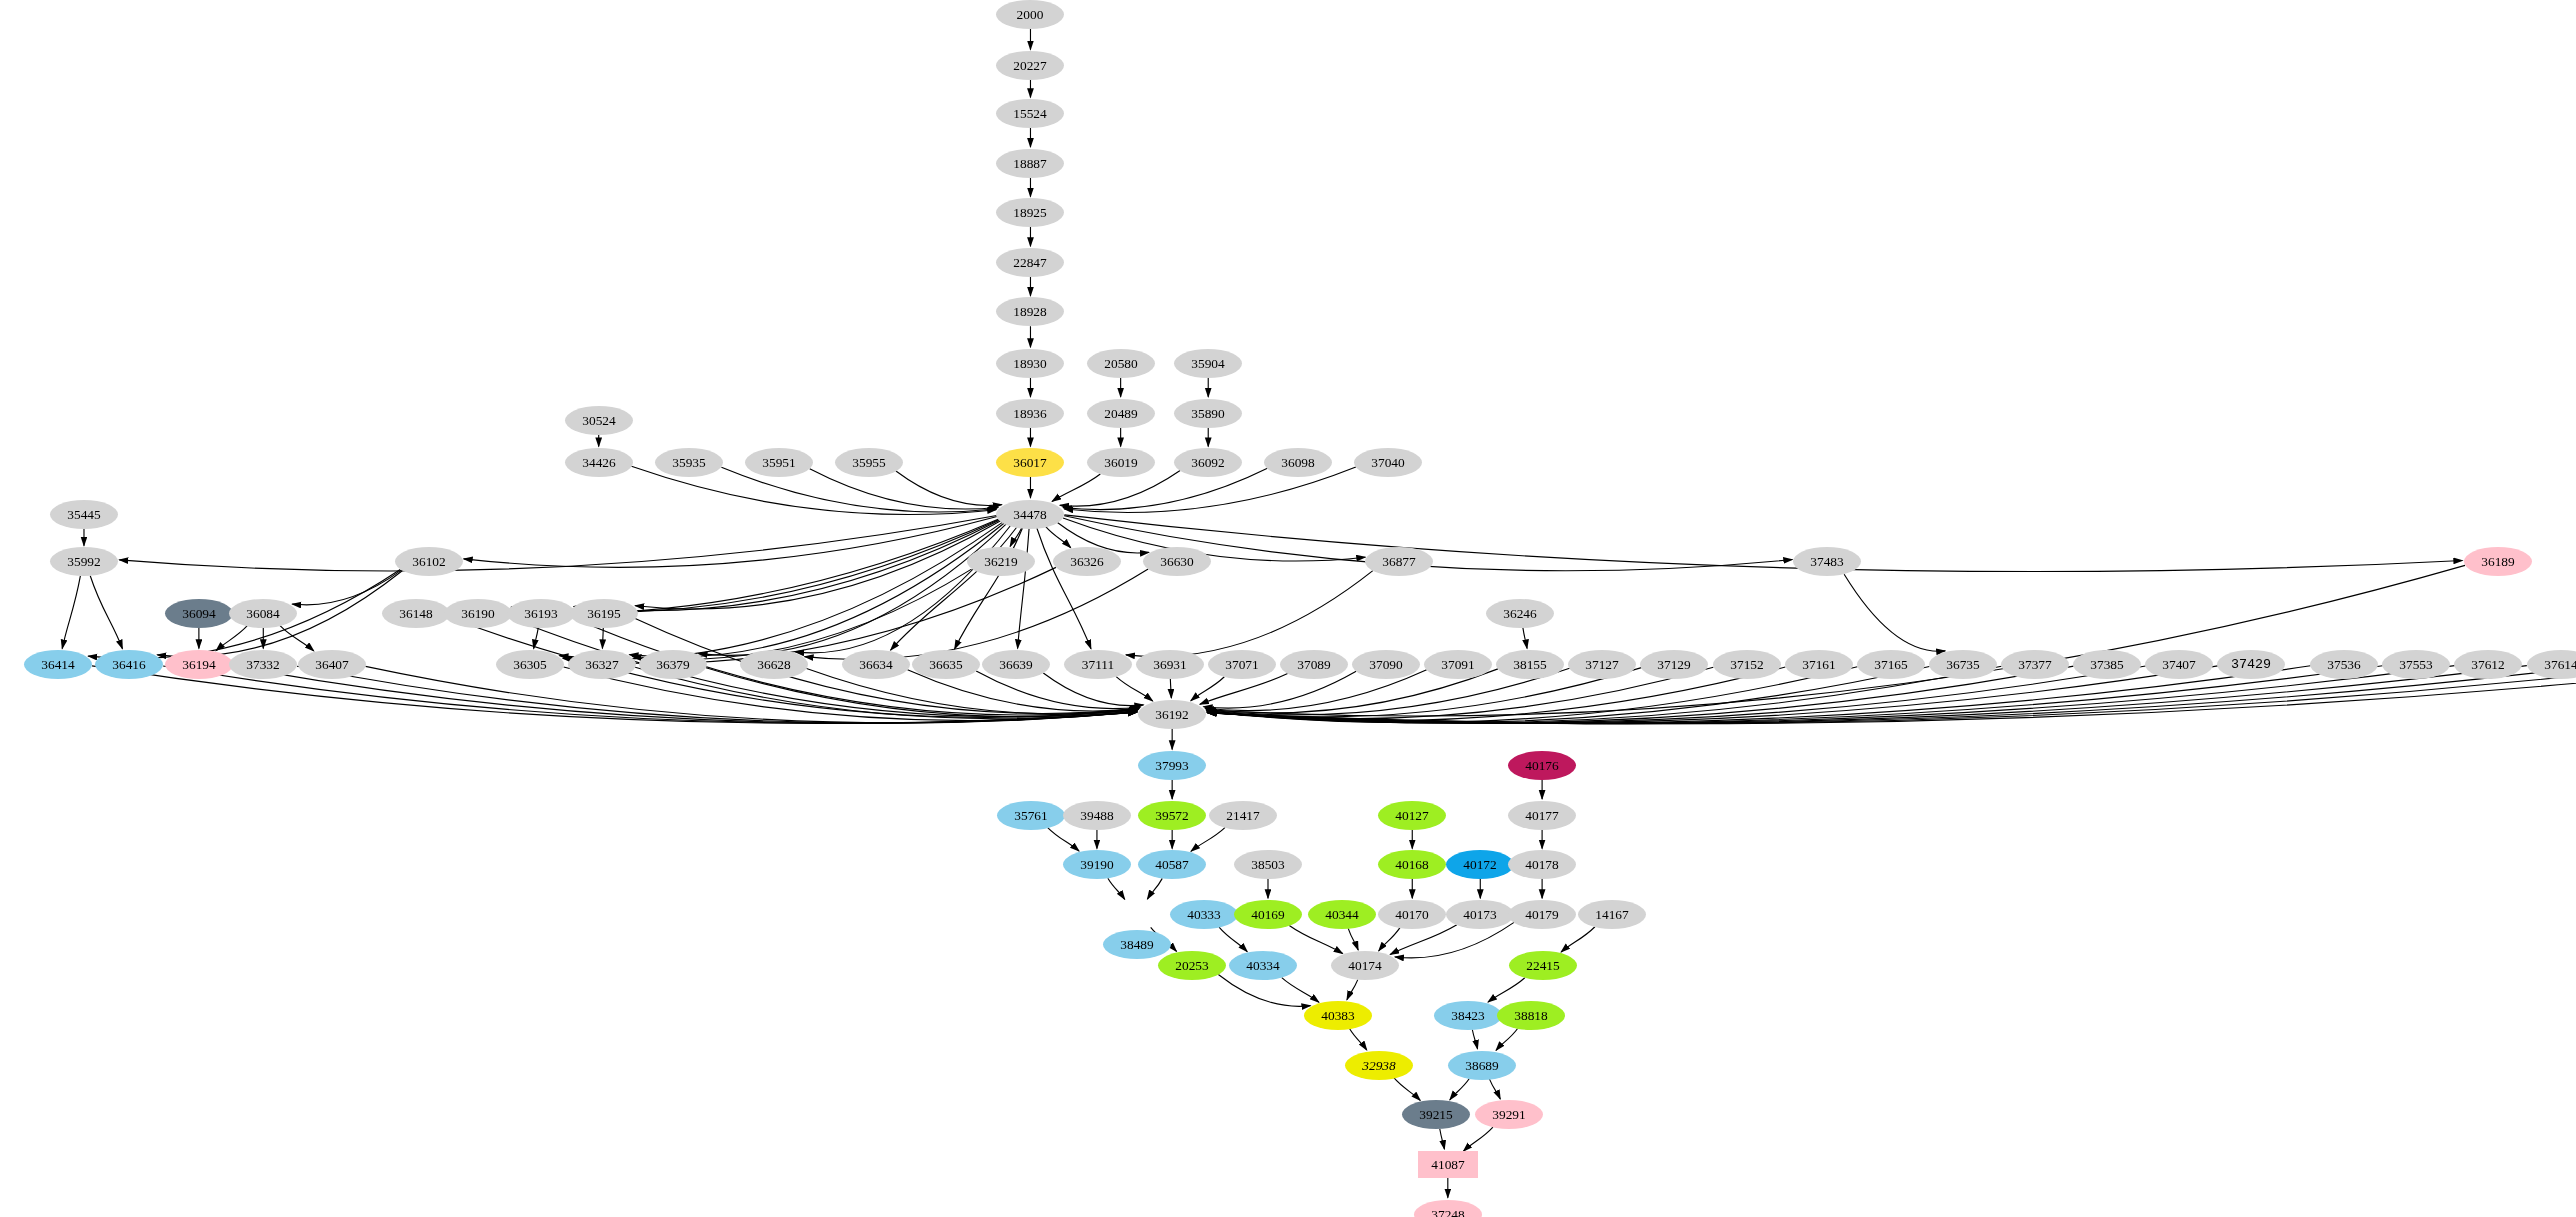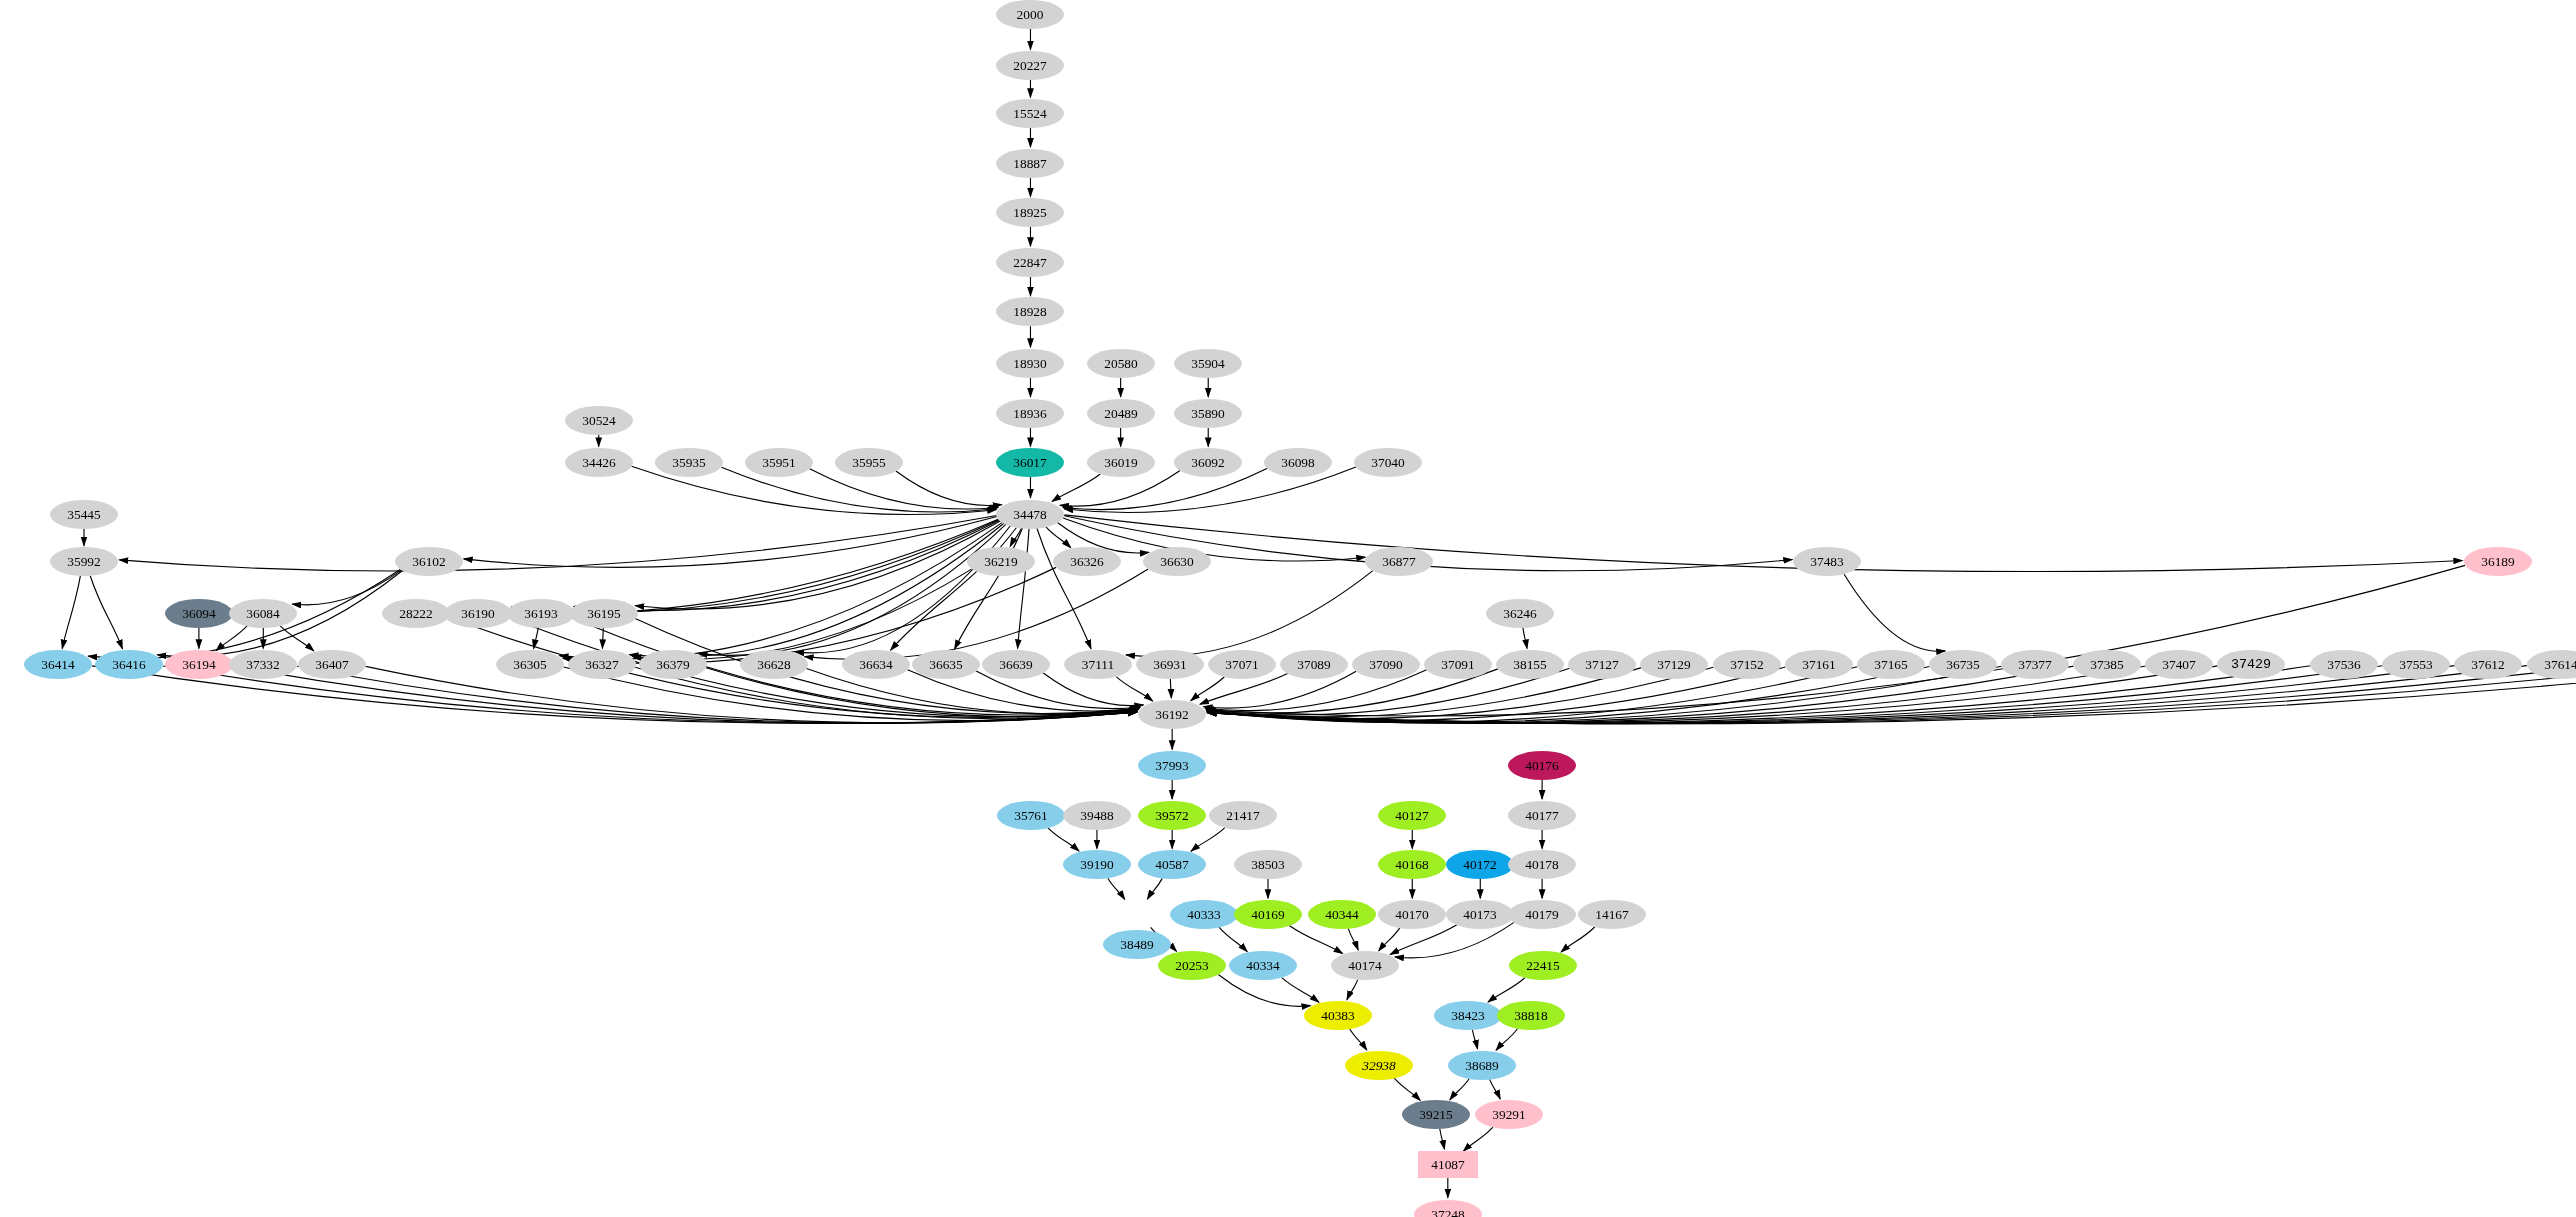--- a/index.html
+++ b/index.html
@@ -243,21 +243,21 @@
       </div>
       <div class="node ellipse" style="left: 655px; top: 448px; width: 68px; height: 29px; background: rgb(211, 211, 211);">
         <span class="node-label">35935</span>
       </div>
       <div class="node ellipse" style="left: 745px; top: 448px; width: 68px; height: 29px; background: rgb(211, 211, 211);">
         <span class="node-label">35951</span>
       </div>
       <div class="node ellipse" style="left: 835px; top: 448px; width: 68px; height: 29px; background: rgb(211, 211, 211);">
         <span class="node-label">35955</span>
       </div>
-      <div class="node ellipse" style="left: 996px; top: 448px; width: 68px; height: 29px; background: #14b8a6;">
+      <div class="node ellipse" style="left: 996px; top: 448px; width: 68px; height: 29px; background: #fde047;">
         <span class="node-label">36017</span>
       </div>
       <div class="node ellipse" style="left: 1087px; top: 448px; width: 68px; height: 29px; background: rgb(211, 211, 211);">
         <span class="node-label">36019</span>
       </div>
       <div class="node ellipse" style="left: 1174px; top: 448px; width: 68px; height: 29px; background: rgb(211, 211, 211);">
         <span class="node-label">36092</span>
       </div>
       <div class="node ellipse" style="left: 1264px; top: 448px; width: 68px; height: 29px; background: rgb(211, 211, 211);">
         <span class="node-label">36098</span>
@@ -295,21 +295,21 @@
       <div class="node ellipse" style="left: 2464px; top: 547px; width: 68px; height: 29px; background: rgb(255, 192, 203);">
         <span class="node-label">36189</span>
       </div>
       <div class="node ellipse" style="left: 165px; top: 599px; width: 68px; height: 29px; background: rgb(107, 125, 140);">
         <span class="node-label">36094</span>
       </div>
       <div class="node ellipse" style="left: 229px; top: 599px; width: 68px; height: 29px; background: rgb(211, 211, 211);">
         <span class="node-label">36084</span>
       </div>
       <div class="node ellipse" style="left: 382px; top: 599px; width: 68px; height: 29px; background: rgb(211, 211, 211);">
-        <span class="node-label">28222</span>
+        <span class="node-label">36148</span>
       </div>
       <div class="node ellipse" style="left: 444px; top: 599px; width: 68px; height: 29px; background: rgb(211, 211, 211);">
         <span class="node-label">36190</span>
       </div>
       <div class="node ellipse" style="left: 507px; top: 599px; width: 68px; height: 29px; background: rgb(211, 211, 211);">
         <span class="node-label">36193</span>
       </div>
       <div class="node ellipse" style="left: 570px; top: 599px; width: 68px; height: 29px; background: rgb(211, 211, 211);">
         <span class="node-label">36195</span>
       </div>

